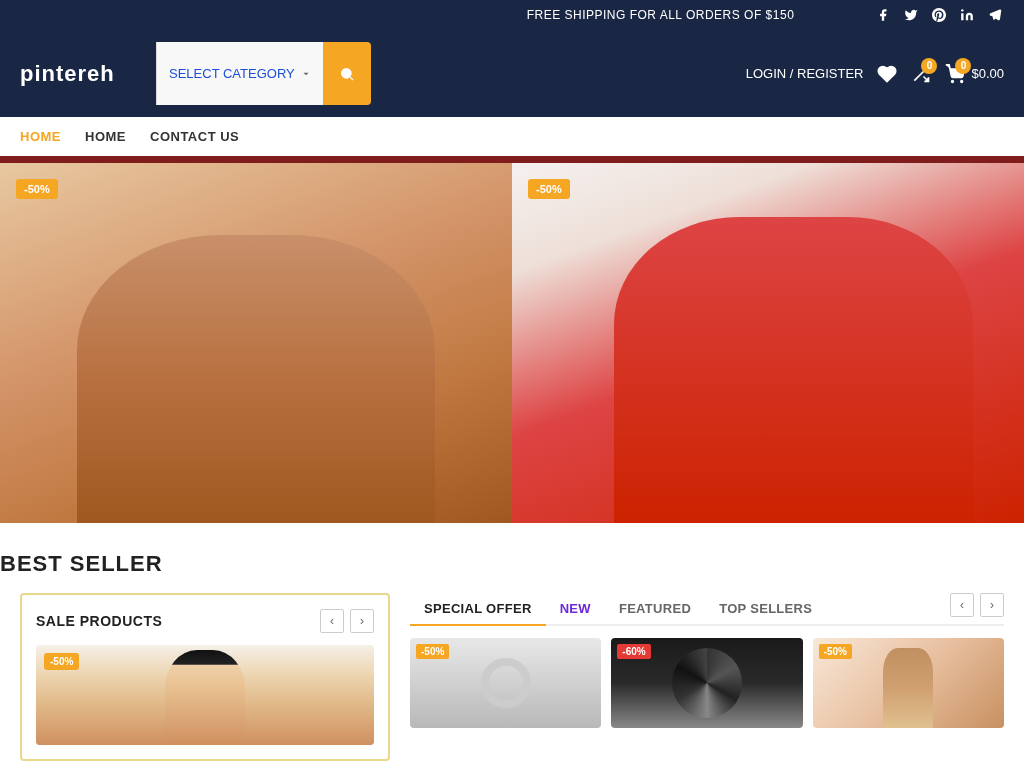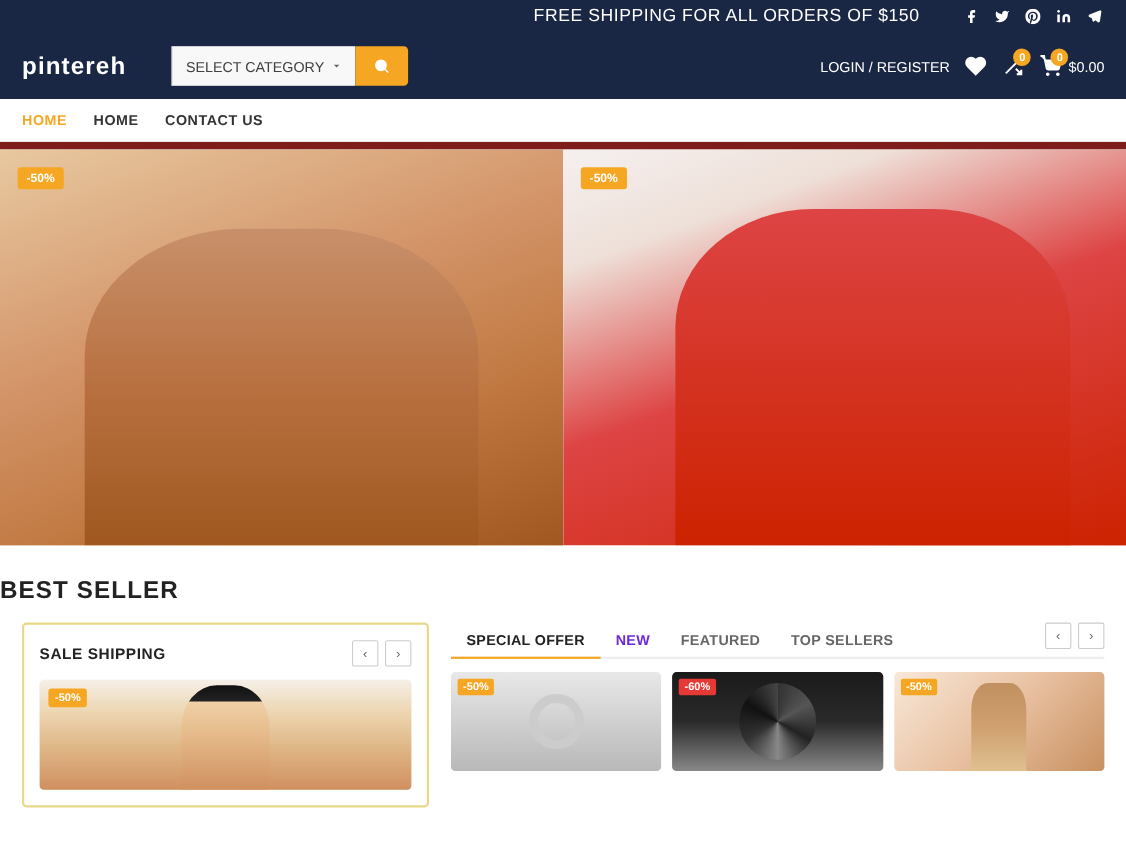--- a/index.html
+++ b/index.html
@@ -2,21 +2,21 @@
 <html><head>
   <meta charset="utf-8">
   <style>
     * { margin: 0; padding: 0; box-sizing: border-box; }
     body { font-family: Arial, sans-serif; background: #fff; width: 1024px; overflow-x: hidden; }
 
     
     .top-banner {
       background: #1a2744;
       color: #fff;
-      font-size: 16px;
+      font-size: 12px;
       text-align: center;
       padding: 6px 0;
       display: flex;
       align-items: center;
       justify-content: space-between;
       padding: 6px 20px;
     }
     .top-banner-text { flex: 1; text-align: center; letter-spacing: 0.5px; }
     .top-banner-icons { display: flex; gap: 10px; align-items: center; }
     .social-icon {
@@ -54,23 +54,23 @@
       font-size: 14px;
       border: none;
       outline: none;
       border-radius: 4px 0 0 4px;
       color: #888;
     }
     .category-dropdown {
       background: #f8f8f8;
       border: none;
       border-left: 1px solid #ddd;
-      padding: 10px 12px;
+      padding: 24px 12px;
       font-size: 13px;
-      color: #404040;
+      color: #1d4ed8;
       cursor: pointer;
       outline: none;
       display: flex;
       align-items: center;
       gap: 6px;
       white-space: nowrap;
     }
     .search-btn {
       background: #f5a623;
       border: none;
@@ -446,21 +446,21 @@
 </div>
 
 <div class="best-seller-section">
   <h2 class="best-seller-title">BEST SELLER</h2>
 </div>
 
 <div class="products-section">
 
   <div class="sale-products-box">
     <div class="sale-products-header">
-      <span class="sale-products-title">SALE SHIPPING</span>
+      <span class="sale-products-title">SALE PRODUCTS</span>
       <div class="nav-arrows">
         <button class="arrow-btn">‹</button>
         <button class="arrow-btn">›</button>
       </div>
     </div>
     <div class="sale-product-img-area">
       <span class="small-discount-badge">-50%</span>
 
       <div style="width:100%;height:100%;background:linear-gradient(180deg,#f5f0e8 0%,#edd5b0 30%,#e0b888 60%,#d09060 100%);display:flex;align-items:flex-end;justify-content:center;overflow:hidden;">
         <div style="width:80px;height:95px;background:linear-gradient(180deg,#111 0%,#222 15%,#f0d0a8 16%,#e8c090 40%,#d09060 100%);border-radius:40% 40% 0 0;"></div>

